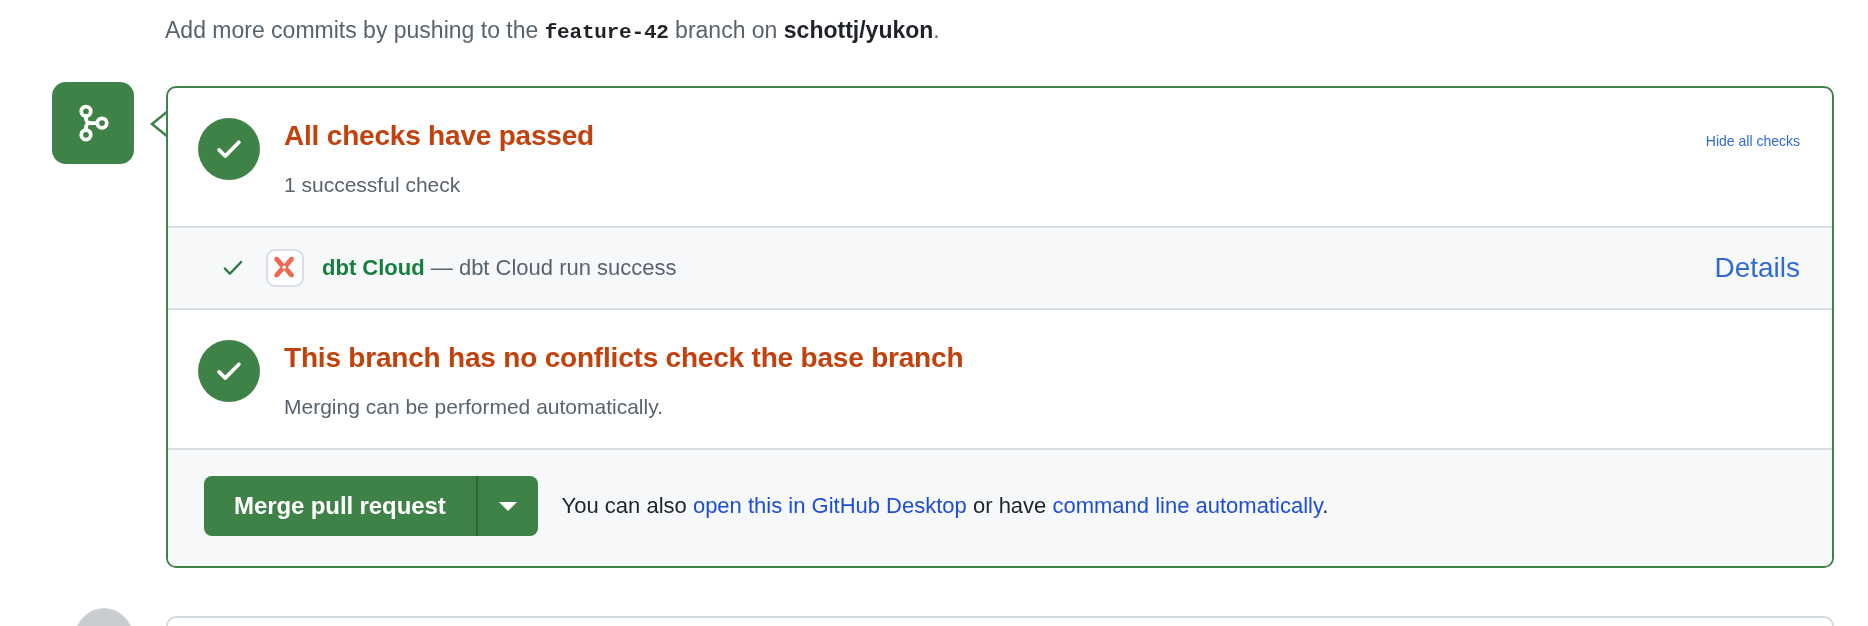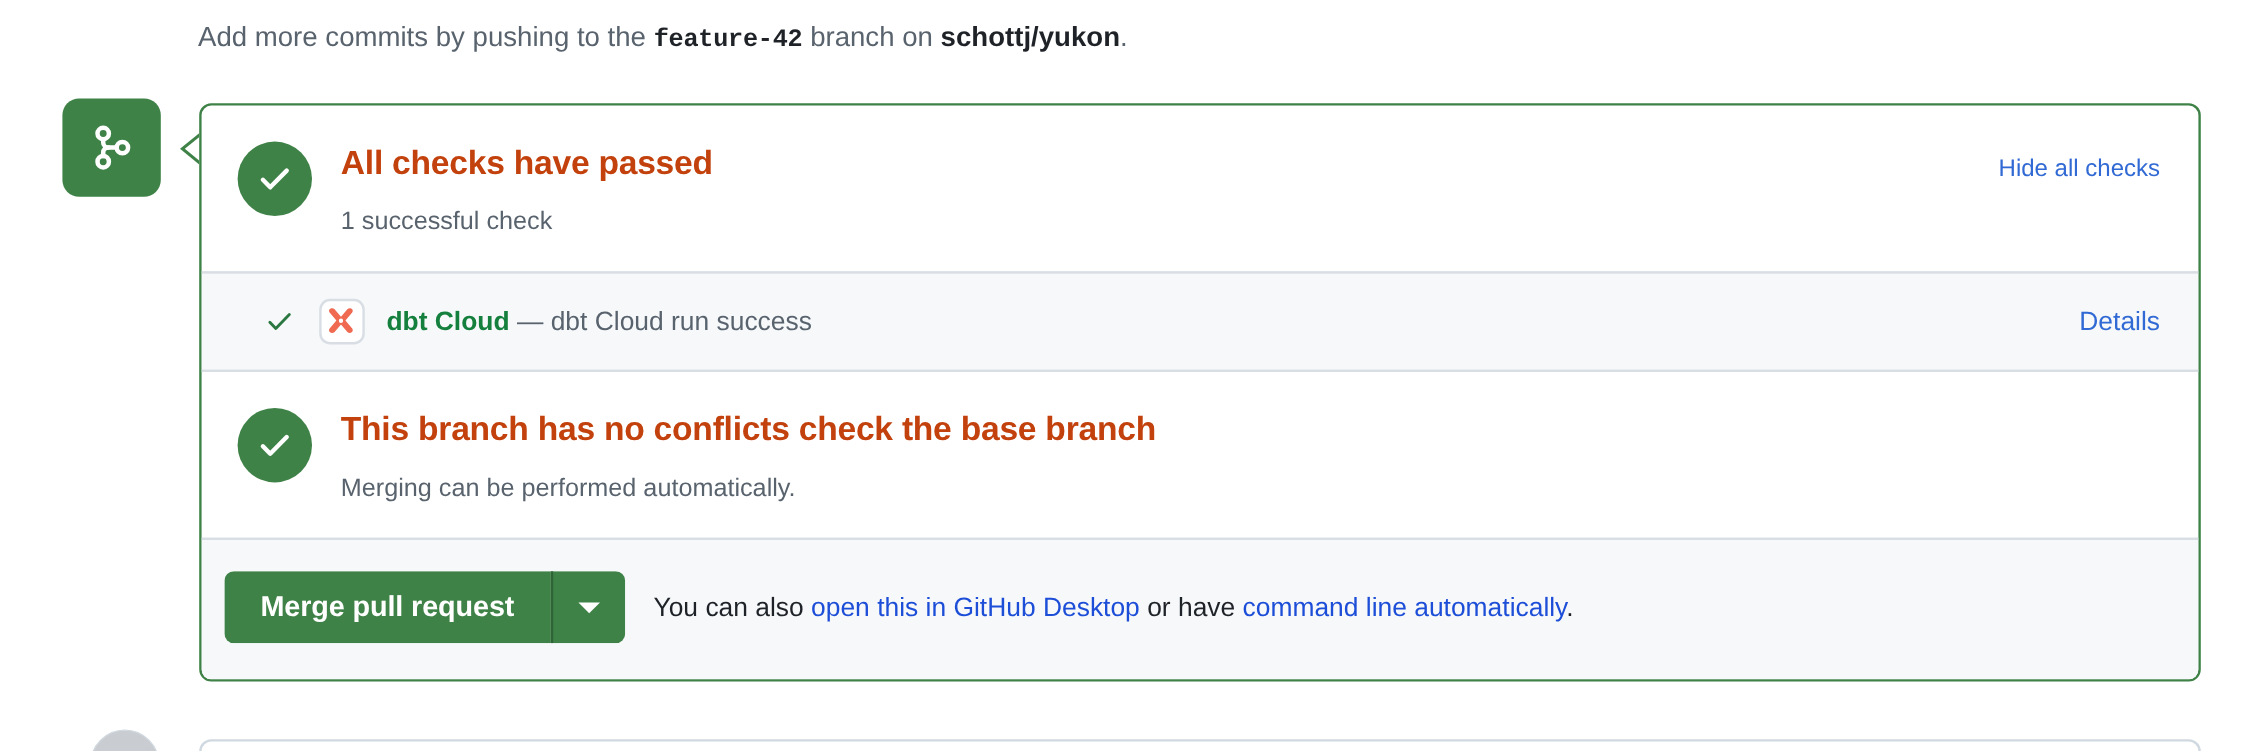--- a/index.html
+++ b/index.html
@@ -122,21 +122,21 @@
   .status-sub {
     font-size: 21px;
     line-height: 30px;
     color: #59636e;
     margin-top: 16px;
   }
   .section-action {
     position: absolute;
     right: 32px;
     top: 38px;
-    font-size: 20px;
+    font-size: 14px;
     line-height: 30px;
     color: #316ad4;
     cursor: pointer;
   }
 
   
   .checks-list {
     border-top: 2px solid #d8dee4;
     border-bottom: 2px solid #d8dee4;
     background: #f6f8fa;
@@ -178,32 +178,32 @@
   }
   .check-label .check-name {
     font-weight: bold;
     color: #15803d;
   }
   .check-details {
     position: absolute;
     right: 32px;
     top: 50%;
     transform: translateY(-50%);
-    font-size: 22px;
+    font-size: 28px;
     color: #316ad4;
     cursor: pointer;
   }
 
   
   .merge-footer {
     background: #f6f8fa;
     border-top: 2px solid #d8dee4;
     display: flex;
     align-items: center;
-    padding: 26px 30px 30px 19px;
+    padding: 26px 30px 30px 36px;
   }
   .merge-btn-group {
     display: inline-flex;
     align-items: stretch;
     border-radius: 8px;
     overflow: hidden;
     flex: none;
   }
   .merge-btn {
     background: #3f8247;

